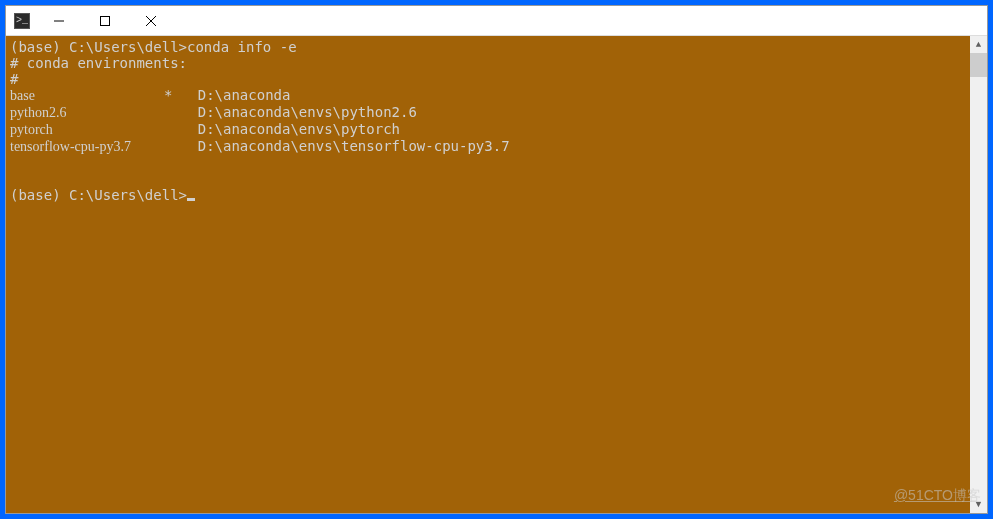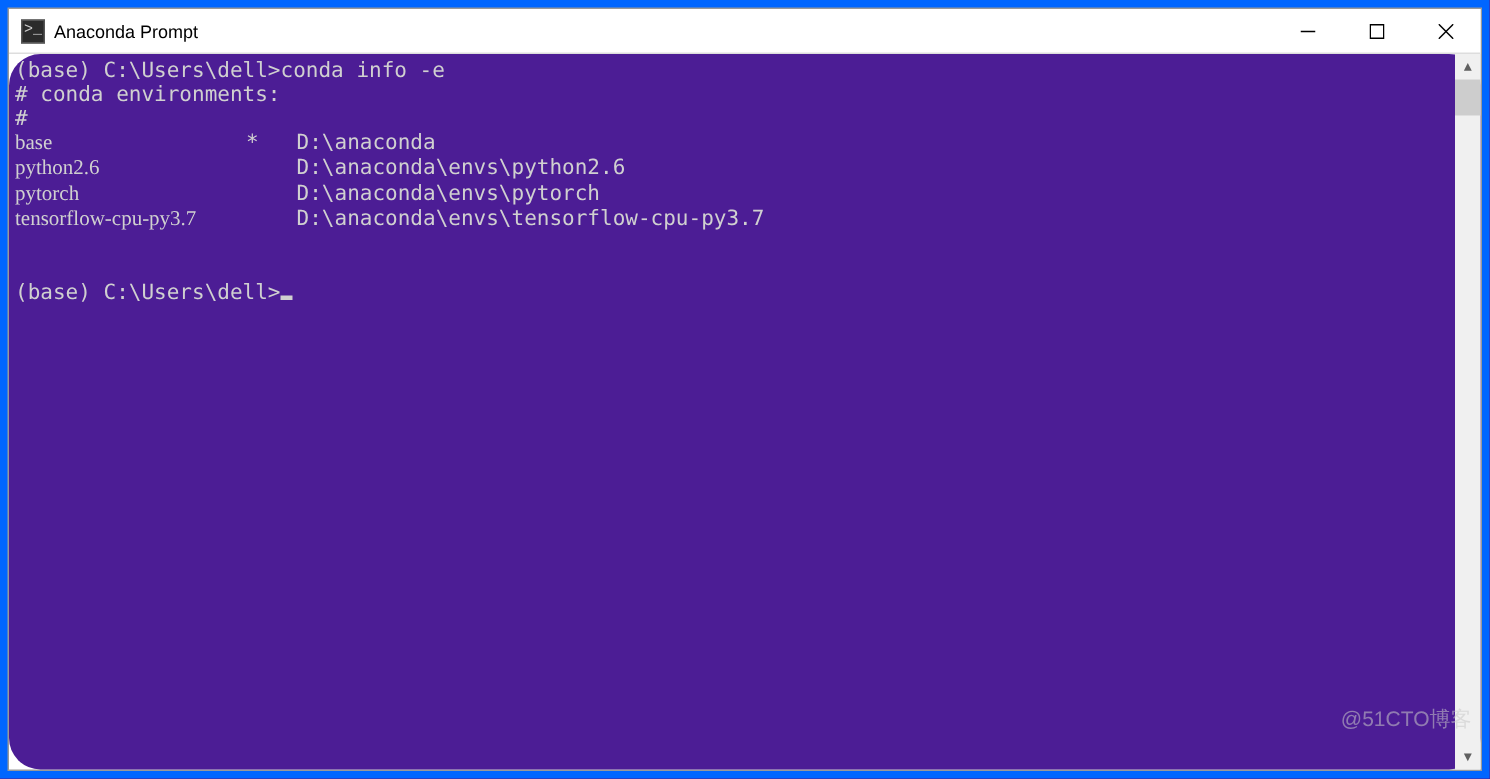--- a/index.html
+++ b/index.html
@@ -59,24 +59,23 @@
       height: 100%;
       display: flex;
       align-items: center;
       justify-content: center;
       font-family: "Segoe UI", sans-serif;
       color: #000;
     }
     .win-btn svg { stroke: #000; }
     .terminal-container {
       flex: 1;
-      background: #4c1d95;
+      background: #a16207;
       position: relative;
       display: flex;
-      border-radius: 21px;
     }
     .terminal {
       flex: 1;
       padding: 3px 4px;
       font-size: 14px;
       line-height: 16px;
       color: #d0d0d0;
       white-space: pre;
       overflow: hidden;
       font-family: "NSimSun", "SimSun", Consolas, monospace;
@@ -111,35 +110,35 @@
       height: 3px;
       background: #d0d0d0;
       vertical-align: baseline;
       margin-bottom: -1px;
     }
     .row { display: block; }
     .col-name { display: inline-block; width: 22ch; font-family: Liberation Serif, serif; }
     .col-active { display: inline-block; width: 4ch; }
     .watermark {
       position: absolute;
-      bottom: 30px;
+      bottom: 14px;
       right: 12px;
       color: rgba(200,200,200,0.55);
       font-size: 14px;
       font-family: "Segoe UI", sans-serif;
       pointer-events: none;
+      text-decoration: underline;
     }
   </style>
 </head>
 <body>
 
 <div class="window">
   <div class="titlebar">
     <div class="app-icon">&gt;_</div>
-    <div class="title">Anaconda Prompt</div>
     <div class="win-controls">
       <div class="win-btn">
         <svg width="10" height="10">
             <line x1="0" y1="5" x2="10" y2="5" stroke-width="1"></line>
           </svg>
       </div>
       <div class="win-btn">
         <svg width="10" height="10">
             <rect x="0.5" y="0.5" width="9" height="9" fill="none" stroke-width="1"></rect>
           </svg>

